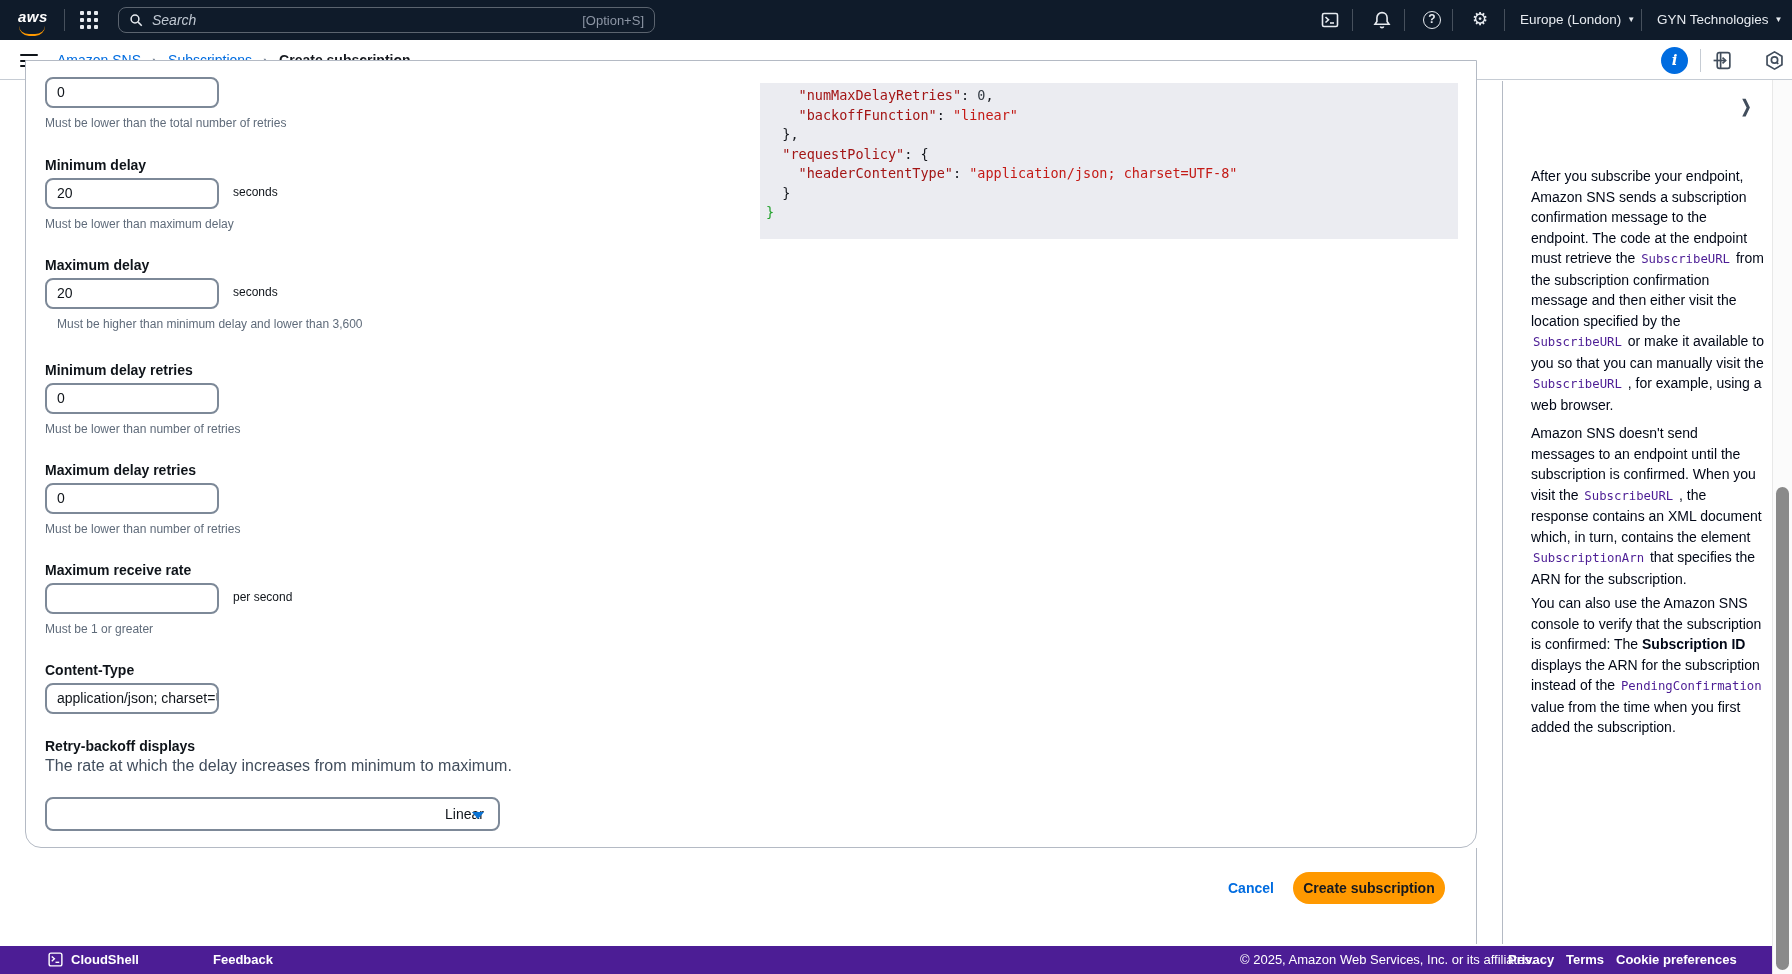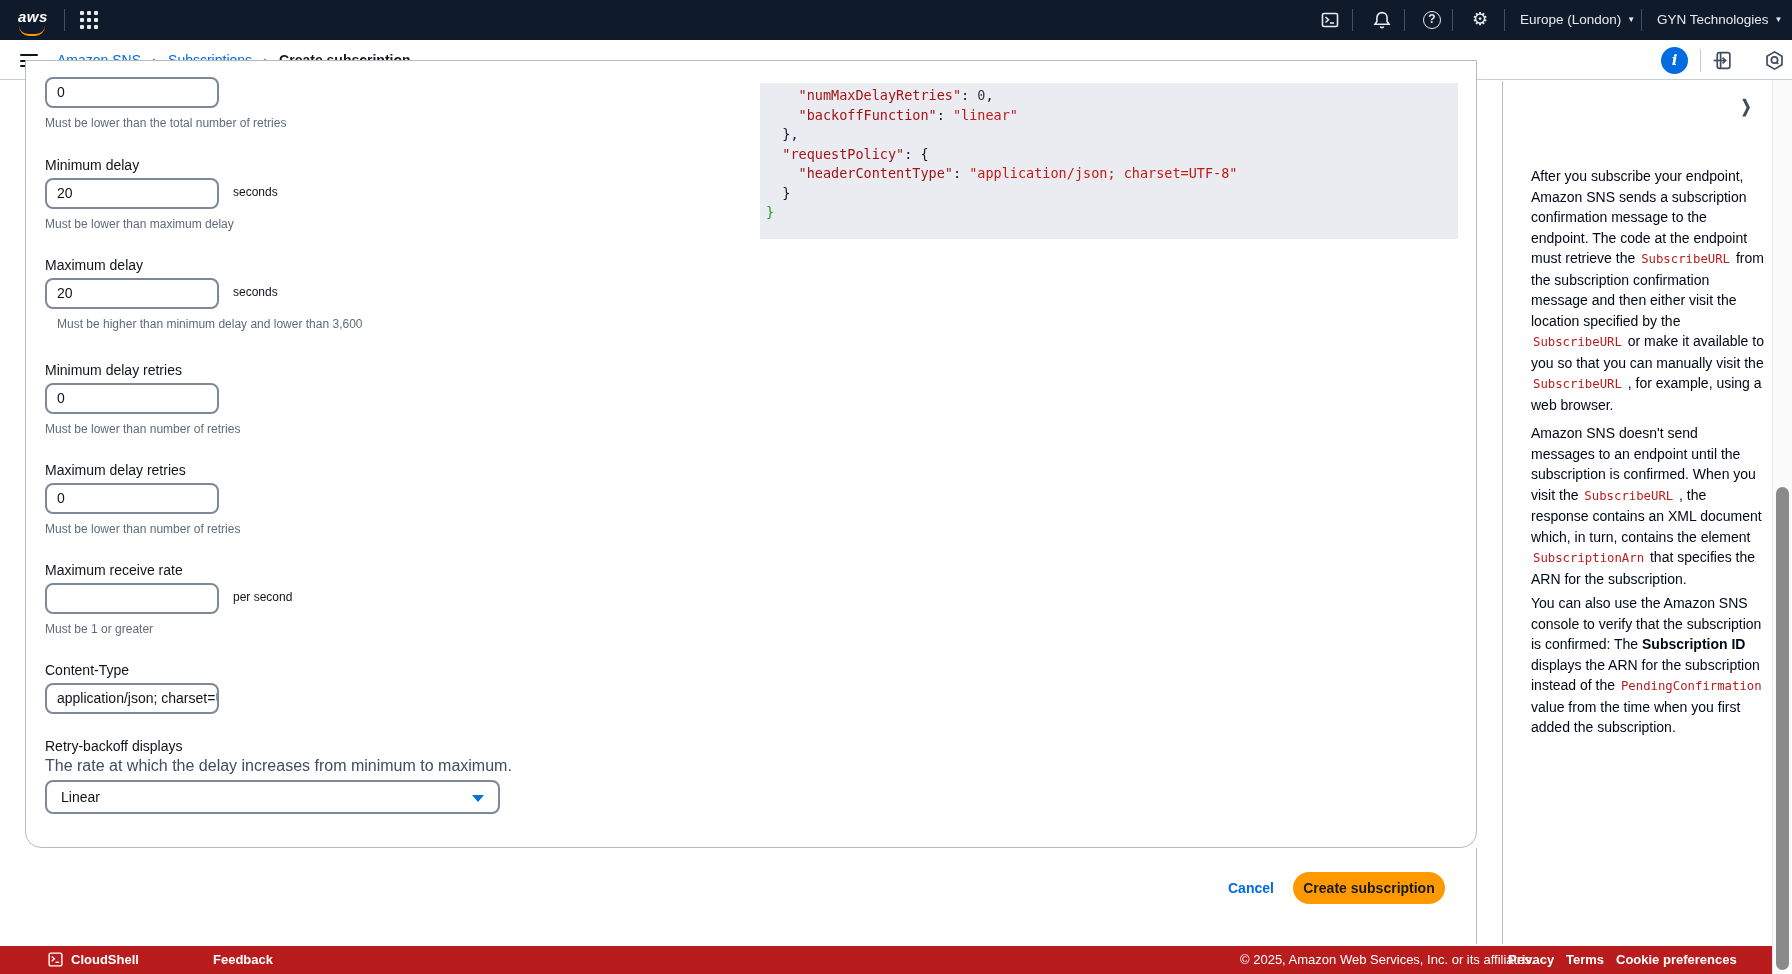--- a/index.html
+++ b/index.html
@@ -37,21 +37,21 @@
                color:#fff;text-align:center;font-family:"DejaVu Serif",serif;font-style:italic;font-weight:700;font-size:15px;line-height:26px;cursor:pointer;}
   .crumb-vdiv{position:absolute;left:1700px;top:9px;width:1px;height:23px;background:#c6ccd4;}
 
   
   .content{position:absolute;left:0;top:80px;width:1792px;height:894px;background:#fff;}
   .card{position:absolute;left:25px;top:-20px;width:1452px;height:788px;box-sizing:border-box;
         border:1px solid #b4bac4;border-radius:0 0 16px 16px;background:#fff;}
   .divider-below-card{position:absolute;left:1476px;top:768px;width:1px;height:96px;background:#b4bac4;}
   .helppanel-border{position:absolute;left:1502px;top:1px;width:1px;height:863px;background:#b4bac4;}
 
-  .field-label{position:absolute;left:45px;font-size:14px;font-weight:400;color:#0f141a;}
+  .field-label{position:absolute;left:45px;font-size:14px;font-weight:700;color:#0f141a;}
   .field-desc{position:absolute;left:45px;font-size:16px;color:#414d5c;}
   .tinput{position:absolute;left:45px;width:174px;height:31px;box-sizing:border-box;border:2px solid #7d8998;border-radius:8px;
           background:#fff;font-size:14px;line-height:27px;padding:0 10px;color:#0f141a;white-space:nowrap;overflow:hidden;cursor:text;}
   .field-suffix{position:absolute;left:233px;font-size:12px;color:#0f141a;}
   .field-helper{position:absolute;left:45px;font-size:12px;color:#5f6b7a;}
   .selectbox{position:absolute;left:45px;width:455px;height:34px;box-sizing:border-box;border:2px solid #7d8998;border-radius:8px;
              background:#fff;font-size:14px;line-height:30px;padding:0 14px;color:#0f141a;cursor:pointer;}
   .sel-caret{position:absolute;right:14px;top:13px;width:0;height:0;border-left:6px solid transparent;border-right:6px solid transparent;border-top:7px solid #0972d3;}
 
   
@@ -67,29 +67,29 @@
   
   .cancel-link{position:absolute;left:1228px;top:800px;font-size:14px;font-weight:700;color:#006ce0;cursor:pointer;}
   .primary-btn{position:absolute;left:1293px;top:792px;width:152px;height:32px;border:none;border-radius:16px;
                background:#ff9900;color:#16191f;font-family:"Liberation Sans",sans-serif;font-size:14px;font-weight:700;cursor:pointer;}
 
   
   .helppanel{position:absolute;left:1503px;top:0;width:268px;height:864px;background:#fff;}
   .hp-title{position:absolute;left:28px;top:15px;width:200px;font-size:19px;font-weight:700;line-height:24px;color:#0f141a;}
   .hp-chevron{position:absolute;right:18px;top:16px;font-size:17px;font-weight:700;color:#414d5c;cursor:pointer;transform:scaleX(.75);}
   .hp-p{position:absolute;left:28px;width:234px;font-size:14px;line-height:20.5px;color:#000716;}
-  .inline-code{font-family:"DejaVu Sans Mono","Liberation Mono",monospace;font-size:12.3px;color:#b91c1c;padding:0 2px;}
+  .inline-code{font-family:"DejaVu Sans Mono","Liberation Mono",monospace;font-size:12.3px;color:#4c1d95;padding:0 2px;}
   .hp-bold{font-weight:700;}
 
   
   .scroll-track{position:absolute;left:1772px;top:80px;width:20px;height:894px;background:#fbfbfb;border-left:1px solid #e8e8e8;box-sizing:border-box;z-index:30;}
   .scroll-thumb{position:absolute;left:3px;top:407px;width:13px;height:483px;background:#8a8a8a;border-radius:7px;cursor:grab;}
 
   
-  .footerbar{position:absolute;left:0;top:946px;width:1792px;height:28px;background:#b91c1c;color:#fff;font-size:13px;z-index:20;}
+  .footerbar{position:absolute;left:0;top:946px;width:1792px;height:28px;background:#4c1d95;color:#fff;font-size:13px;z-index:20;}
   .footerbar .f-item{position:absolute;top:6px;cursor:pointer;}
   .f-static{cursor:default !important;}
   svg.icon{display:block;}
 </style>
 </head>
 <body>
 
 <div class="screen">
 
   <header class="topnav">
@@ -101,20 +101,28 @@
     <div class="abs grid-icon" style="left:80px;top:11px;">
       <i></i>
         <i></i>
         <i></i>
         <i></i>
         <i></i>
         <i></i>
         <i></i>
         <i></i>
         <i></i>
+    </div>
+    <div class="searchbox">
+      <svg class="icon" width="15" height="15" viewBox="0 0 20 20">
+        <circle cx="8" cy="8" r="5.2" fill="none" stroke="#e7ebf0" stroke-width="2"></circle>
+        <line x1="12.2" y1="12.2" x2="17" y2="17" stroke="#e7ebf0" stroke-width="2"></line>
+      </svg>
+      <span class="ph">Search</span>
+      <span class="shortcut">[Option+S]</span>
     </div>
     <div class="nav-ic" style="left:1320px;">
       <svg class="icon" width="20" height="20" viewBox="0 0 20 20">
         <rect x="2.5" y="3.5" width="15" height="13" rx="1.5" fill="none" stroke="#e7ebf0" stroke-width="1.6"></rect>
         <polyline points="5.5,7 8.5,9.8 5.5,12.5" fill="none" stroke="#e7ebf0" stroke-width="1.6"></polyline>
         <line x1="10" y1="13" x2="14" y2="13" stroke="#e7ebf0" stroke-width="1.6"></line>
       </svg>
     </div>
     <span class="vdiv" style="left:1352px;"></span>
     <div class="nav-ic" style="left:1372px;">
@@ -201,21 +209,21 @@
         <div class="field-label" style="top: 482px;">Maximum receive rate</div>
         <div class="tinput" style="top: 503px;"></div>
         <div class="field-suffix" style="top: 510px;">per second</div>
         <div class="field-helper" style="top: 542px;">Must be 1 or greater</div>
         <div class="field-label" style="top: 582px;">Content-Type</div>
         <div class="tinput" style="top: 603px;">application/json; charset=UTF-8</div>
       </div>
 
     <div class="field-label" style="top:658px;">Retry-backoff displays</div>
     <div class="field-desc" style="top:677px;">The rate at which the delay increases from minimum to maximum.</div>
-    <div class="selectbox" style="top:700px;">
+    <div class="selectbox" style="top:717px;text-align:right;">
       <span>Linear</span>
       <span class="sel-caret"></span>
     </div>
 
     <div class="codepanel" id="code-preview">
         <div class="code-line"><span>    </span><span class="tk-key">"numMaxDelayRetries"</span><span>: </span><span class="tk-num">0</span><span>,</span></div>
         <div class="code-line"><span>    </span><span class="tk-key">"backoffFunction"</span><span>: </span><span class="tk-str">"linear"</span></div>
         <div class="code-line"><span>  },</span></div>
         <div class="code-line"><span>  </span><span class="tk-key">"requestPolicy"</span><span>: {</span></div>
         <div class="code-line"><span>    </span><span class="tk-key">"headerContentType"</span><span>: </span><span class="tk-str">"application/json; charset=UTF-8"</span></div>

